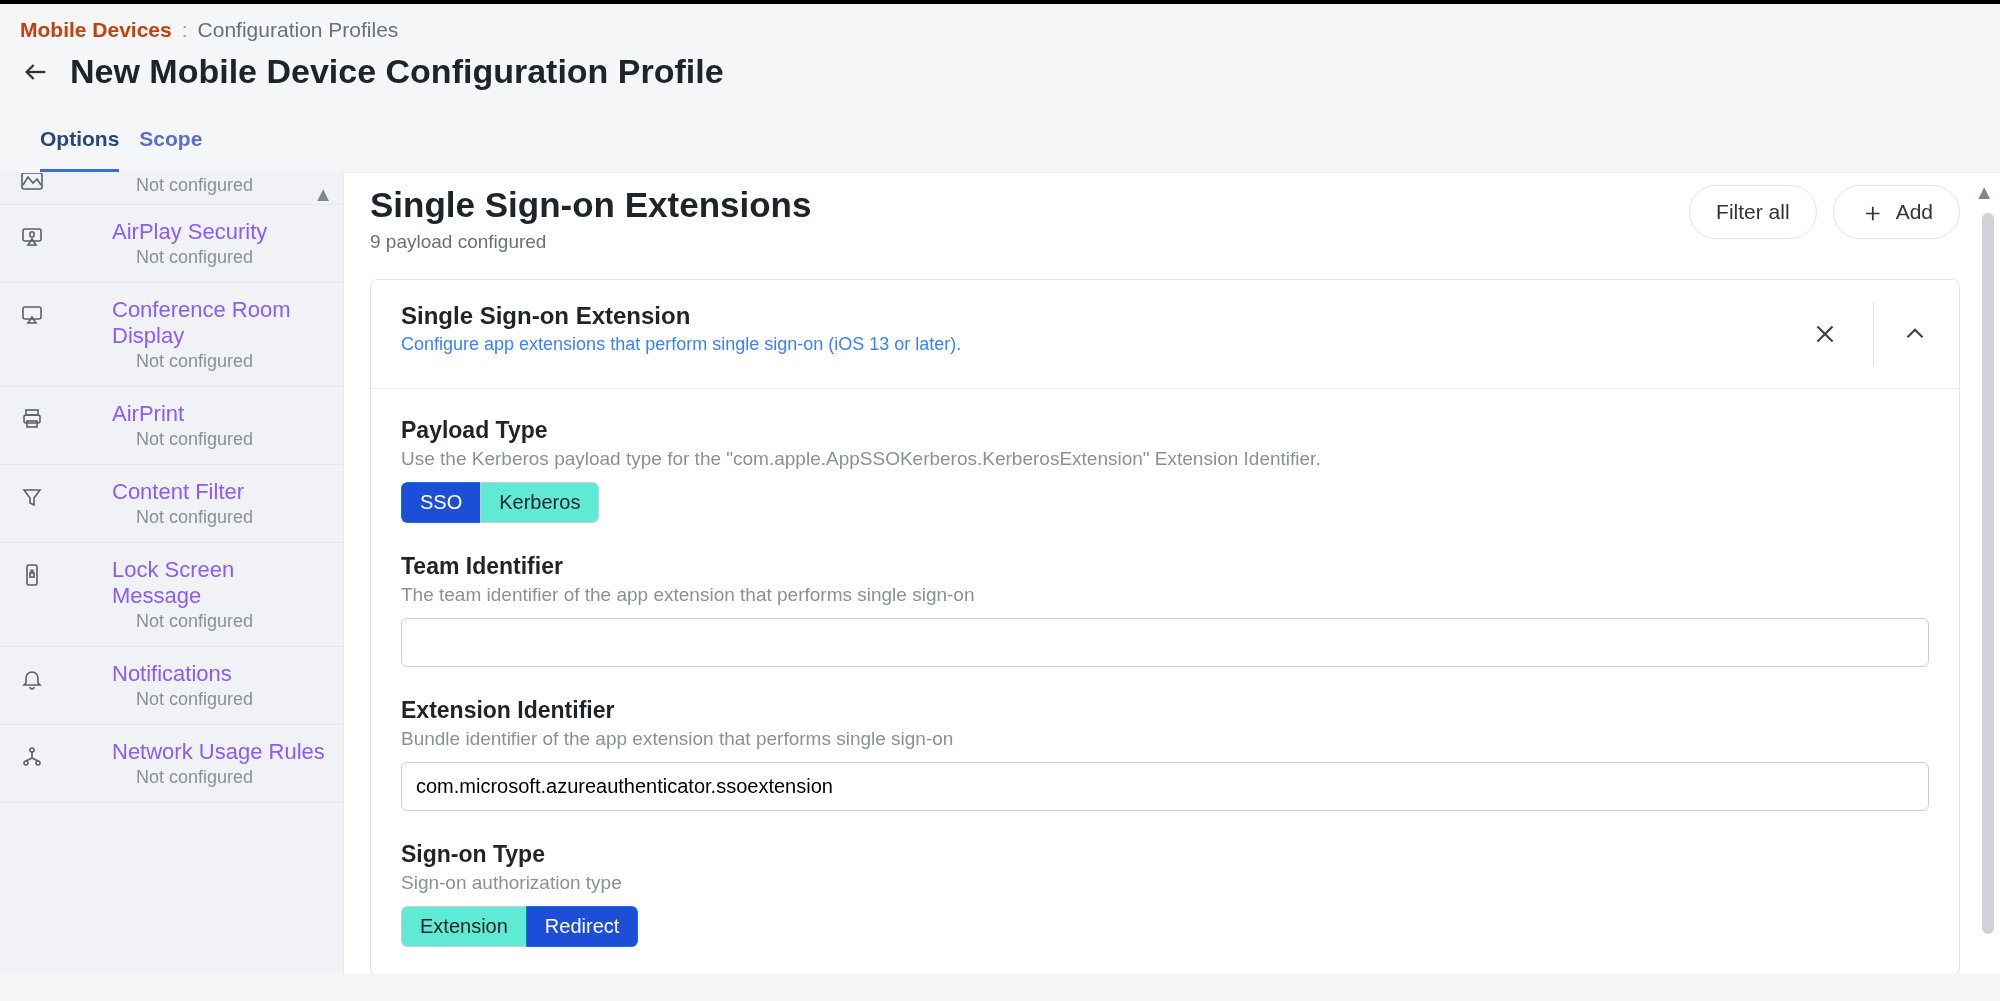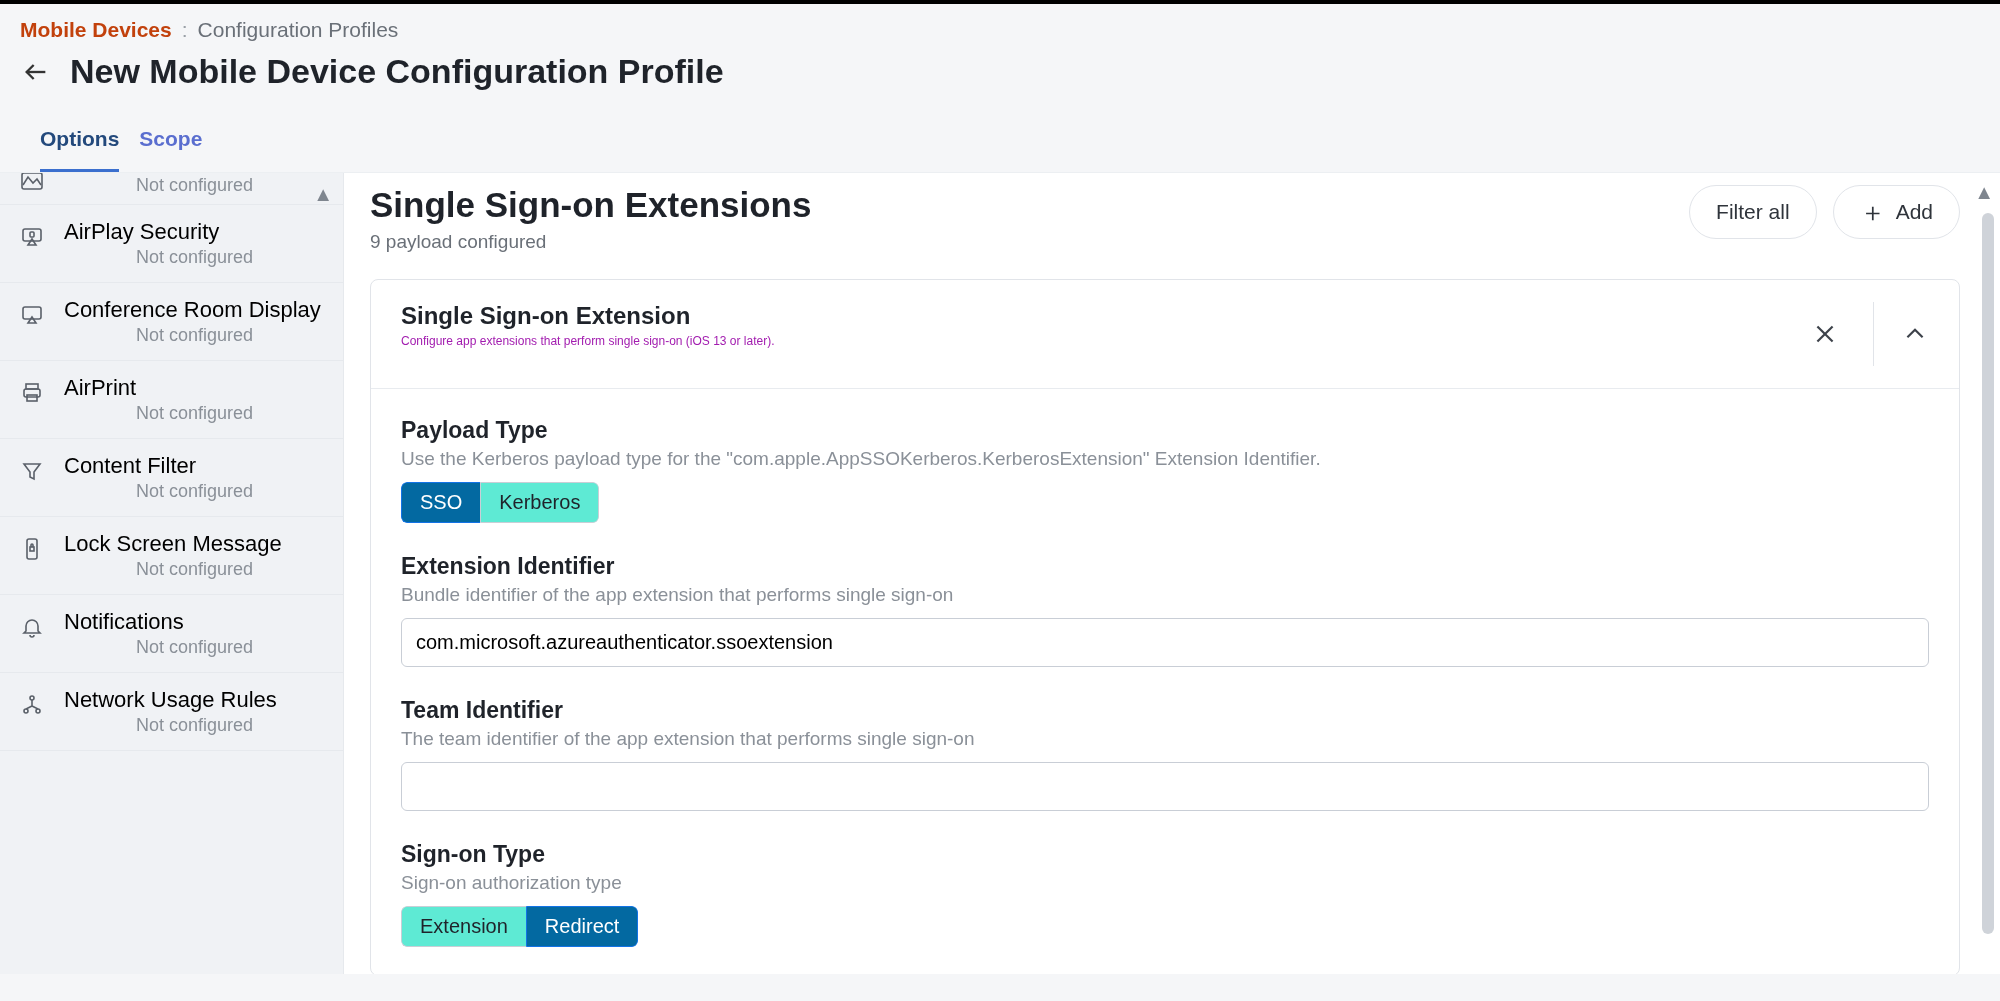--- a/index.html
+++ b/index.html
@@ -76,21 +76,21 @@
     cursor: pointer;
     align-items: flex-start;
   }
   .side-item .icon-wrap {
     width: 28px; height: 28px;
     color: #5a6069;
     display:flex; align-items:center; justify-content:center;
     margin-top:4px;
   }
   .side-item .label-wrap { flex:1; }
-  .side-item .s-title { font-size: 22px; color: #000000; font-weight: 400; }
+  .side-item .s-title { font-size: 22px; color: #8b5cf6; font-weight: 400; margin-left: 48px; }
   .side-item .s-sub { font-size: 18px; color: #8a9098; margin-top: 2px; text-align: center; }
   .side-item.partial { padding-top:0; padding-bottom:8px; }
   .side-item.partial .icon-wrap { margin-top:-6px; }
 
   .scroll-tri {
     position: absolute;
     right: 10px;
     font-size: 20px;
     color: #7f868f;
   }
@@ -131,21 +131,21 @@
   }
   .card-head {
     display:flex;
     align-items:flex-start;
     justify-content: space-between;
     padding: 22px 30px;
     border-bottom: 1px solid #e8ebef;
     gap: 20px;
   }
   .card-head-left .c-title { font-size: 24px; font-weight: 800; }
-  .card-head-left .c-desc { font-size: 12px; color: #a21caf; margin-top: 4px; text-align: right; }
+  .card-head-left .c-desc { font-size: 18px; color: #3b82f6; margin-top: 4px; text-align: right; }
   .card-head-actions { display:flex; align-items:center; gap: 0; }
   .icon-btn {
     width: 56px; height: 44px;
     display:flex; align-items:center; justify-content:center;
     cursor: pointer;
     color: #3d424a;
   }
   .icon-btn.with-divider { border-left: 1px solid #e1e4e9; height: 64px; margin-left: 20px; padding-left: 26px; }
 
   .card-body { padding: 28px 30px; display:flex; flex-direction:column; gap: 30px; }
@@ -162,21 +162,21 @@
   .seg {
     padding: 8px 18px;
     font-size: 20px;
     border: 1px solid #c9ced6;
     background: #5eead4;
     cursor:pointer;
   }
   .seg.first { border-radius: 6px 0 0 6px; border-right: none; }
   .seg.last { border-radius: 0 6px 6px 0; }
   .seg.sel {
-    background: #0369a1;
+    background: #1d4ed8;
     color: #fff;
     border-color: #1273e6;
   }
   .seg.sel + .seg { border-left: 1px solid #c9ced6; }
 
   .text-input {
     margin-top: 12px;
     width: 100%;
     border: 1px solid #c9ced6;
     border-radius: 6px;
@@ -385,29 +385,29 @@
         <div class="field">
           <div class="f-label">Payload Type</div>
           <div class="f-desc">Use the Kerberos payload type for the "com.apple.AppSSOKerberos.KerberosExtension" Extension Identifier.</div>
           <div class="seg-group">
             <div class="seg first sel">SSO</div>
             <div class="seg last">Kerberos</div>
           </div>
         </div>
 
         <div class="field">
+          <div class="f-label">Team Identifier</div>
+          <div class="f-desc">The team identifier of the app extension that performs single sign-on</div>
+          <input type="text" class="text-input" value="" style="">
+        </div>
+
+        <div class="field">
           <div class="f-label">Extension Identifier</div>
           <div class="f-desc">Bundle identifier of the app extension that performs single sign-on</div>
           <input type="text" class="text-input" value="com.microsoft.azureauthenticator.ssoextension" style="">
-        </div>
-
-        <div class="field">
-          <div class="f-label">Team Identifier</div>
-          <div class="f-desc">The team identifier of the app extension that performs single sign-on</div>
-          <input type="text" class="text-input" value="" style="">
         </div>
 
         <div class="field">
           <div class="f-label">Sign-on Type</div>
           <div class="f-desc">Sign-on authorization type</div>
           <div class="seg-group">
             <div class="seg first">Extension</div>
             <div class="seg last sel">Redirect</div>
           </div>
         </div>

